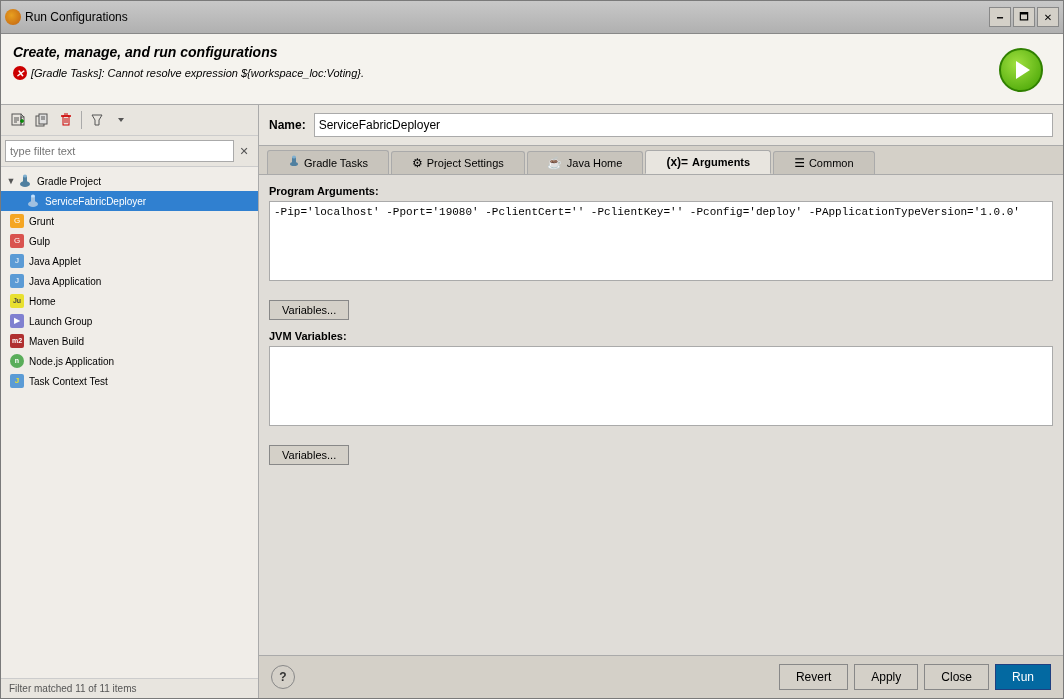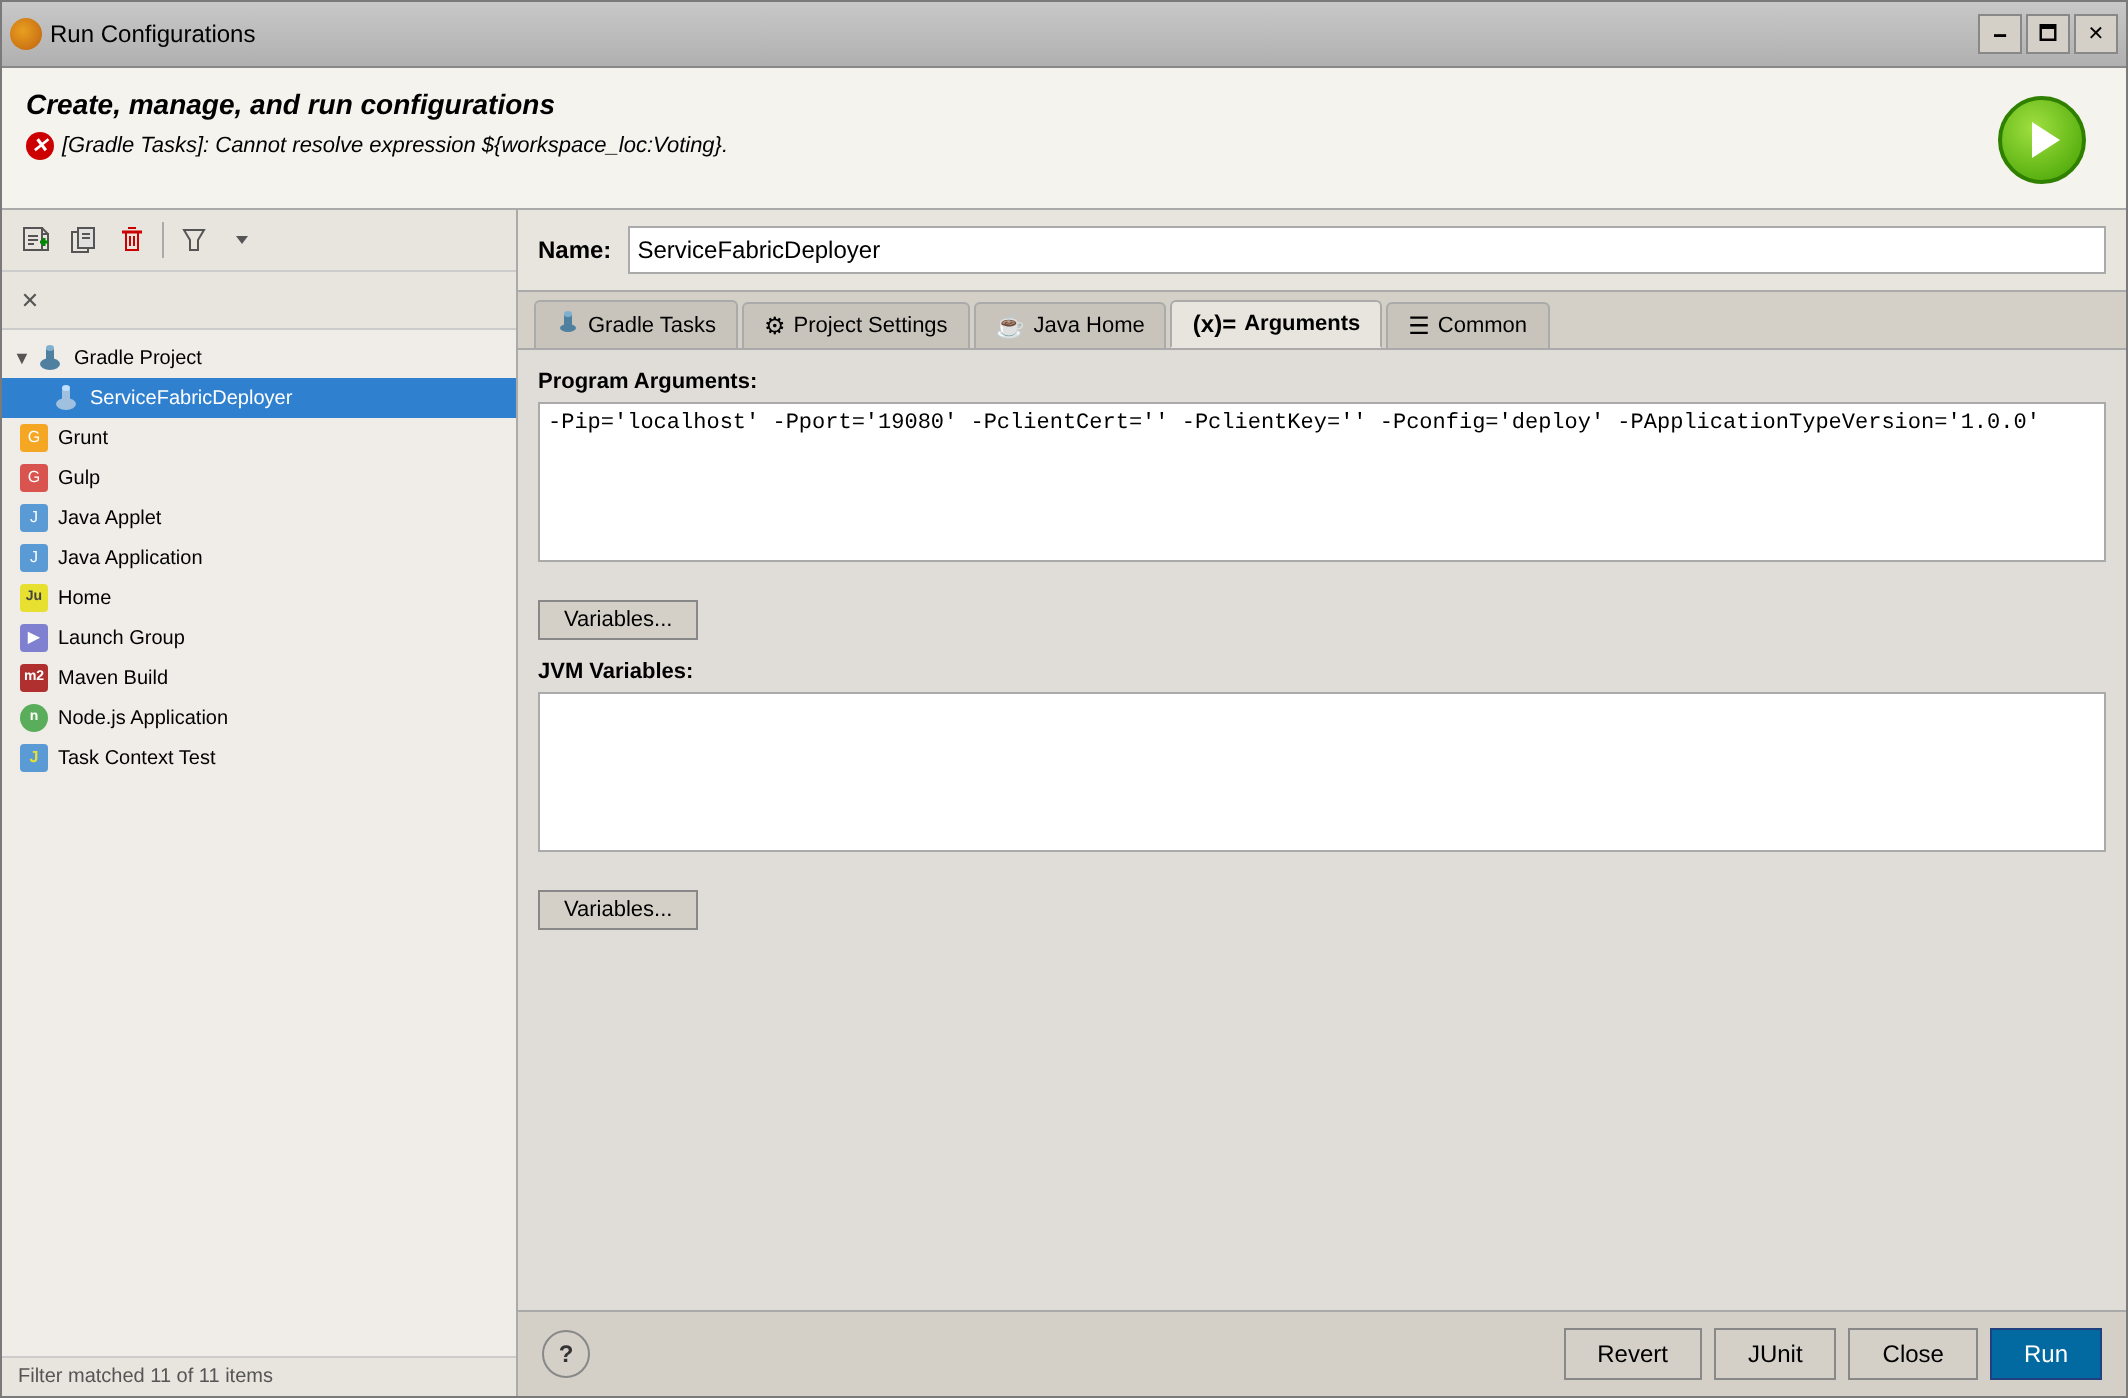--- a/index.html
+++ b/index.html
@@ -313,21 +313,21 @@
       align-items: flex-end;
       background: #d4d0c8;
       padding: 4px 8px 0;
       border-bottom: 1px solid #aaa;
     }
 
     .tab {
       display: flex;
       align-items: center;
       gap: 4px;
-      padding: 4px 10px;
+      padding: 4px 20px;
       background: #c8c4bc;
       border: 1px solid #aaa;
       border-bottom: none;
       cursor: pointer;
       font-size: 11px;
       color: #000;
       margin-right: 2px;
       border-radius: 3px 3px 0 0;
     }
 
@@ -625,20 +625,21 @@
             </svg>
         </button>
         <button class="toolbar-dropdown" title="New dropdown">
           <svg width="10" height="10" viewBox="0 0 10 10">
               <polygon points="2,3 8,3 5,7" fill="#555"></polygon>
             </svg>
         </button>
       </div>
 
       <div class="filter-area">
+        <input class="filter-input" type="text" value="" placeholder="type filter text" style="">
         <button class="filter-clear">✕</button>
       </div>
 
       <div class="tree-area">
 
         <div class="tree-item parent">
           <span class="tree-toggle">▼</span>
           <span class="tree-icon">
             <svg width="14" height="14" viewBox="0 0 14 14">
                 <ellipse cx="7" cy="10" rx="5" ry="3" fill="#5080a0"></ellipse>
@@ -782,21 +783,21 @@
         </div>
 
       </div>
 
       <div class="bottom-bar">
         <div class="bottom-left">
           <button class="help-btn">?</button>
         </div>
         <div class="bottom-right">
           <button class="action-btn">Revert</button>
-          <button class="action-btn">JUnit</button>
+          <button class="action-btn">Apply</button>
           <button class="action-btn">Close</button>
           <button class="action-btn primary">Run</button>
         </div>
       </div>
 
     </div>
   </div>
 </div>
 
 </body></html>

